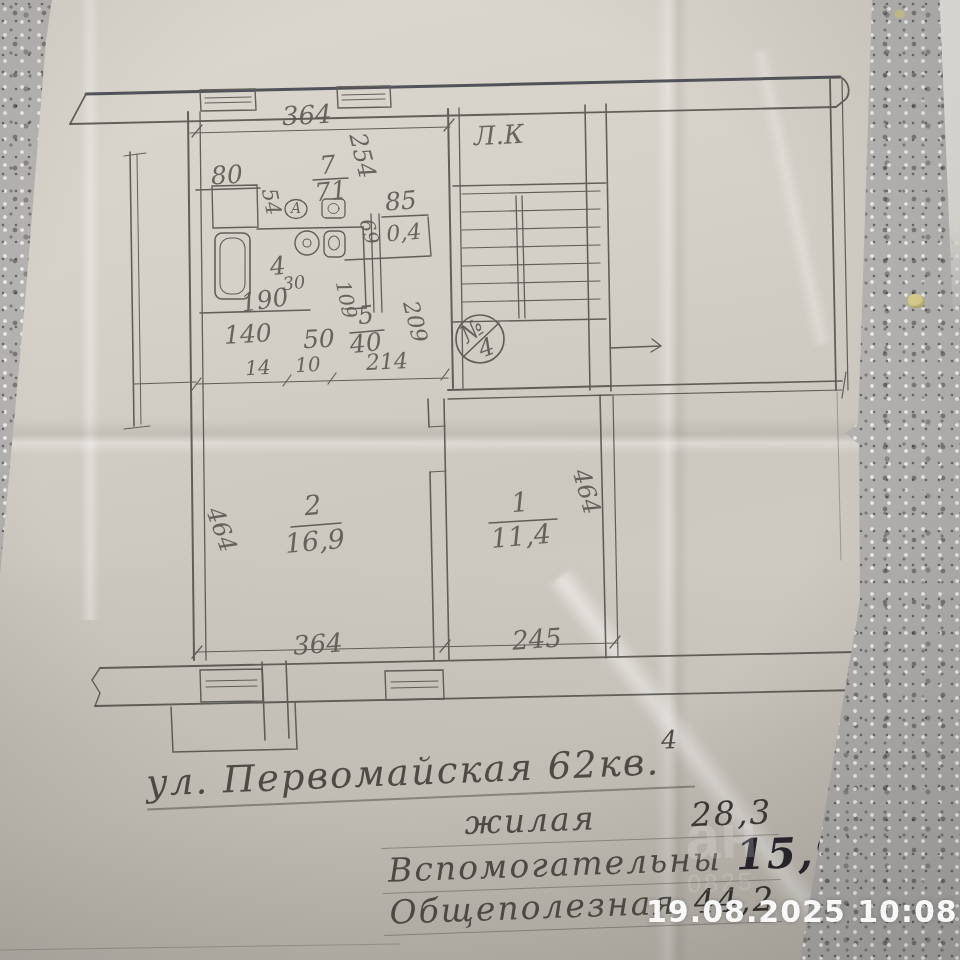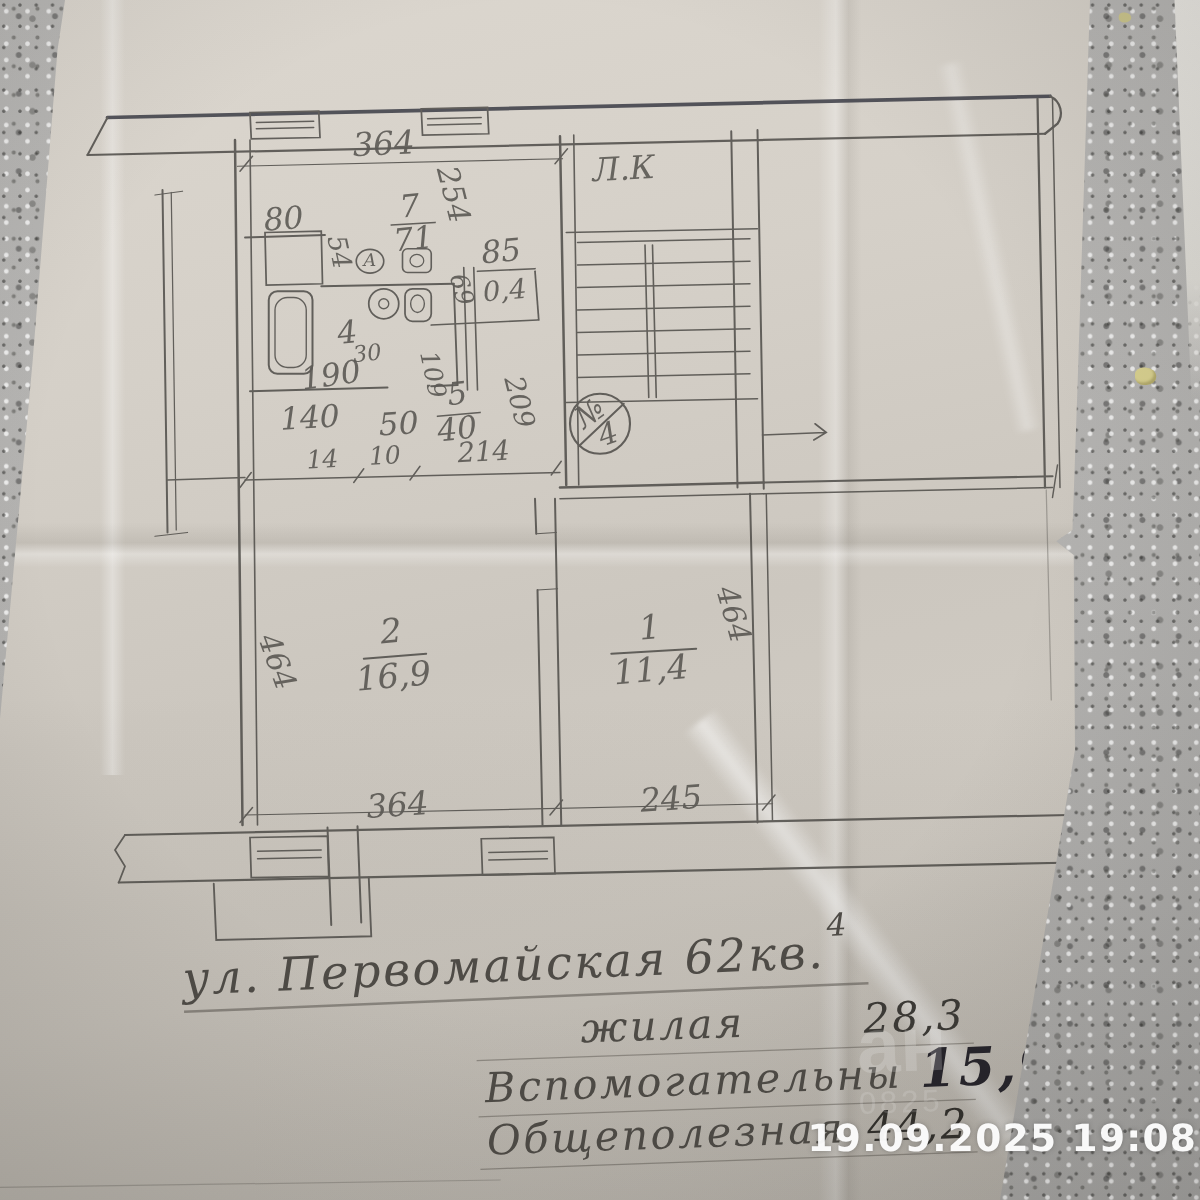--- a/index.html
+++ b/index.html
@@ -247,14 +247,14 @@
       </div>
     </div>
 
     <div class="watermark">
       <div class="wm-big">ан</div>
       <div class="wm-digits">0825</div>
     </div>
   </div>
 
   <div class="vignette"></div>
-  <div class="timestamp">19.09.2025 19:08</div>
+  <div class="timestamp">19.08.2025 10:08</div>
 </div>
 
 </body></html>

